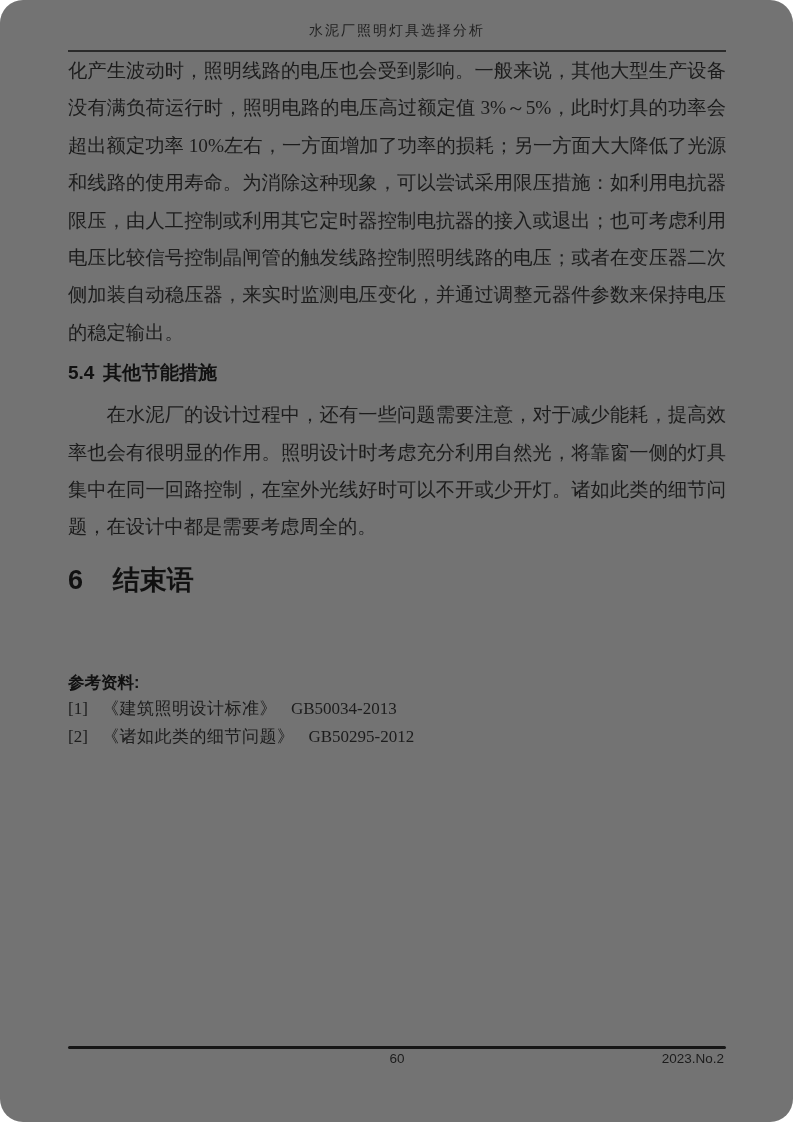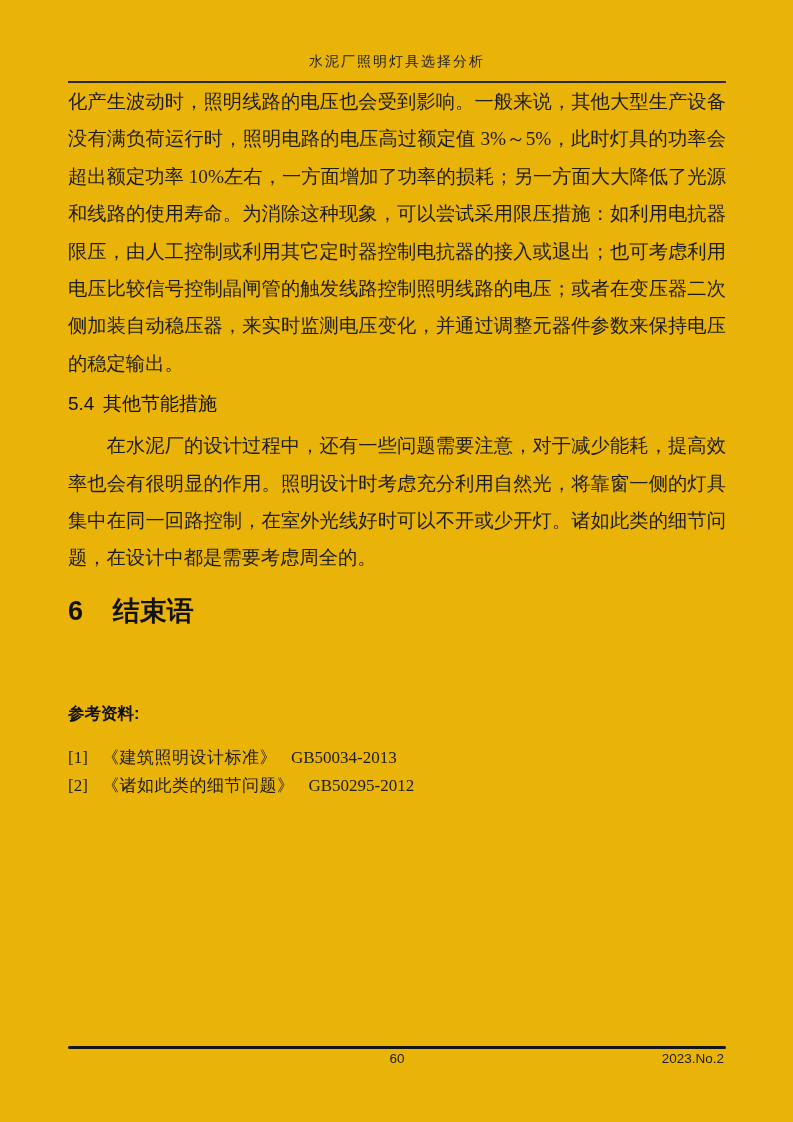--- a/index.html
+++ b/index.html
@@ -1,25 +1,26 @@
 <!DOCTYPE html>
 <html><head>
 <meta charset="utf-8">
 <style>
   * { box-sizing: border-box; }
   html, body { margin: 0; padding: 0; background: #ffffff; }
   .page {
     position: relative;
     width: 793px;
     height: 1122px;
-    background: #eab308;
+    background: #737373;
     color: #1c1c1c;
     font-family: "Liberation Serif", "DejaVu Serif", serif;
-    padding: 52px 67px 0 68px;
+    padding: 21px 67px 0 68px;
     overflow: hidden;
+    border-radius: 23px;
   }
   
   .running-title {
     text-align: center;
     font-size: 14px;
     letter-spacing: 2px;
     color: #222;
     line-height: 20px;
   }
   .header-rule {
@@ -34,42 +35,42 @@
     line-height: 37.4px;
     text-align: justify;
     text-justify: inter-character;
     color: #1c1c1c;
   }
   .par.first { }
   .par.indent { text-indent: 2em; }
   
   .h-sub {
     font-family: "Liberation Sans", "DejaVu Sans", sans-serif;
-    font-weight: normal;
+    font-weight: bold;
     font-size: 19px;
     margin: 9px 0 10px 0;
     color: #111;
   }
   .h-sub .h-num { margin-right: 0.45em; }
   .h-main {
     font-family: "Liberation Sans", "DejaVu Sans", sans-serif;
     font-weight: bold;
     font-size: 27px;
     margin: 16px 0 13px 0;
     color: #111;
   }
   .h-main .h-num { margin-right: 1.1em; }
   
   .refs { margin-top: 74px; }
   .ref-heading {
     font-family: "Liberation Sans", "DejaVu Sans", sans-serif;
     font-weight: bold;
     font-size: 16.5px;
     color: #111;
-    margin-bottom: 19px;
+    margin-bottom: 1px;
   }
   .ref-item {
     font-size: 17px;
     line-height: 28px;
     color: #1c1c1c;
   }
   .ref-index { display: inline-block; width: 34px; }
   .ref-title { letter-spacing: 0.5px; }
   .ref-code { margin-left: 14px; }
   

